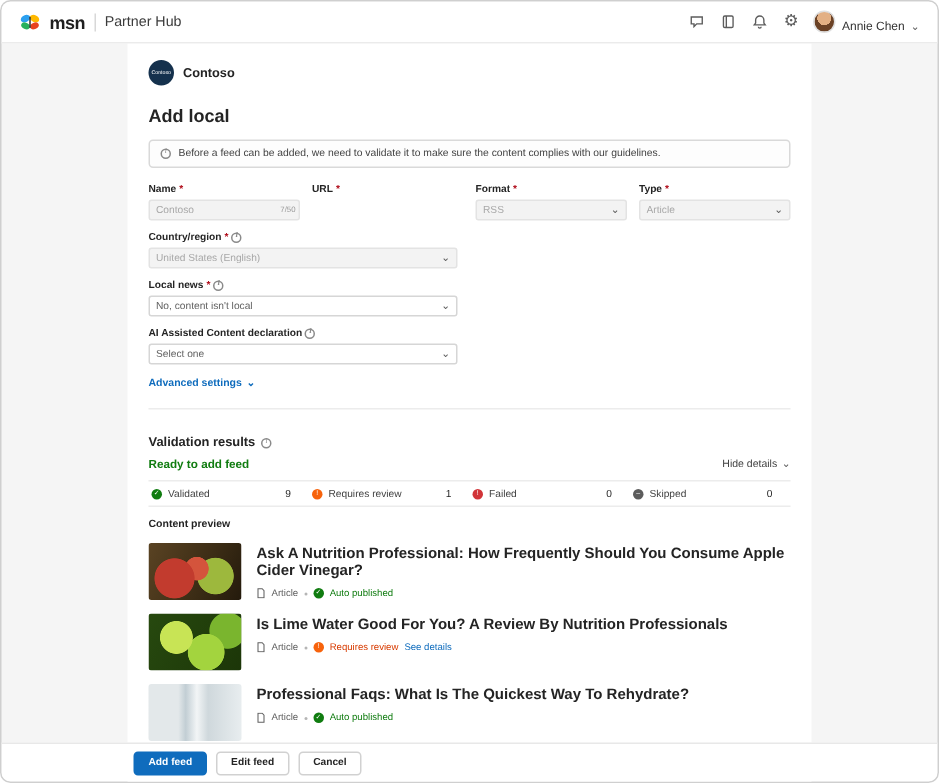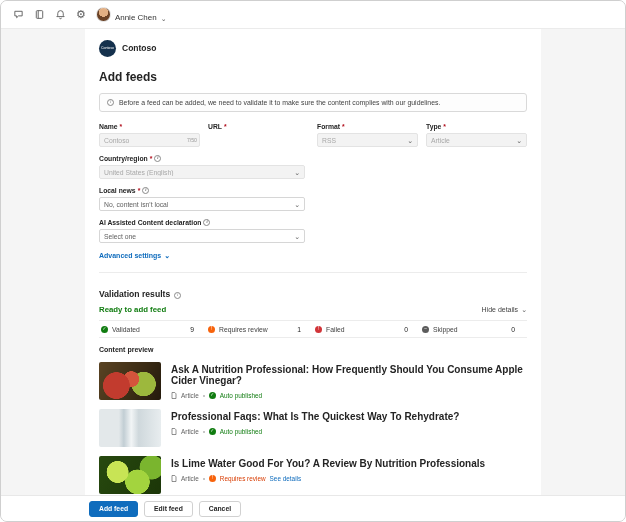--- a/index.html
+++ b/index.html
@@ -100,20 +100,34 @@
   .footer { position:absolute; left:0; right:0; bottom:0; height:26px; background:#fff; border-top:1px solid #e8e8e8; display:flex; align-items:center; gap:6px; padding-left:88px; z-index:3; }
   .btn { font-size:6.8px; font-weight:bold; border-radius:3px; padding:0 9px; height:16px; display:inline-flex; align-items:center; border:1px solid #d1d1d1; background:#fff; color:#242424; cursor:pointer; font-family:"Liberation Sans", sans-serif; }
   .btn-primary { background:#0f6cbd; border-color:#0f6cbd; color:#fff; }
 </style>
 </head>
 <body>
 
 <div class="app">
 
   <header class="topbar">
+    <div class="tb-left">
+      <span class="tb-icon">
+        <svg width="14" height="12" viewBox="0 0 14 12">
+          <ellipse cx="4" cy="3.4" rx="3.3" ry="2.3" fill="#2ba0f0" transform="rotate(-25 4 3.4)"></ellipse>
+          <ellipse cx="10" cy="3.4" rx="3.3" ry="2.3" fill="#ffb900" transform="rotate(25 10 3.4)"></ellipse>
+          <ellipse cx="4" cy="8.2" rx="3" ry="2.1" fill="#27b15e" transform="rotate(25 4 8.2)"></ellipse>
+          <ellipse cx="10" cy="8.2" rx="3" ry="2.1" fill="#e8431f" transform="rotate(-25 10 8.2)"></ellipse>
+          <rect x="6.5" y="2.2" width="1" height="7.6" rx="0.5" fill="#333"></rect>
+        </svg>
+      </span>
+      <span class="brand">msn</span>
+      <span class="brand-sep"></span>
+      <span class="product">Partner Hub</span>
+    </div>
     <div class="tb-right">
       <span class="tb-icon">
         <svg width="11" height="11" viewBox="0 0 12 12" fill="none" stroke="#5c5c5c" stroke-width="1">
             <path d="M2 2.5h8v5H6l-2 2v-2H2z"></path>
           </svg>
       </span>
       <span class="tb-icon">
         <svg width="11" height="11" viewBox="0 0 12 12" fill="none" stroke="#5c5c5c" stroke-width="1">
             <rect x="2.5" y="1.8" width="7" height="8.4" rx="1"></rect>
             <line x1="4.6" y1="1.8" x2="4.6" y2="10.2"></line>
@@ -135,21 +149,21 @@
   </header>
 
   <div class="main">
     <div class="card">
 
       <div class="org-row">
         <span class="org-avatar">Contoso</span>
         <span class="org-name">Contoso</span>
       </div>
 
-      <h1 class="page-title">Add feeds</h1>
+      <h1 class="page-title">Add local</h1>
 
       <div class="banner">
         <span class="iicon"></span>
         <span class="banner-text">Before a feed can be added, we need to validate it to make sure the content complies with our guidelines.</span>
       </div>
 
       <div class="form">
         <div class="row4">
           <div>
             <div class="flabel">
@@ -267,36 +281,20 @@
           <span class="count">0</span>
         </div>
       </div>
 
       <div class="preview-title">Content preview</div>
 
       <div class="pitem">
         <div class="thumb thumb-apples"></div>
         <div class="pbody">
           <div class="ptitle">Ask A Nutrition Professional: How Frequently Should You Consume Apple Cider Vinegar?</div>
-          <div class="pmeta">
-            <svg width="6" height="7" viewBox="0 0 6 7">
-                <path d="M1 0.5 h2.8 L5 1.8 V6.5 H1 Z" fill="none" stroke="#616161" stroke-width="0.7"></path>
-              </svg>
-            <span>Article</span>
-            <span class="meta-sep"></span>
-            <span class="sicon s-green"></span>
-            <span class="status-green">Auto published</span>
-          </div>
-        </div>
-      </div>
-
-      <div class="pitem">
-        <div class="thumb thumb-water"></div>
-        <div class="pbody">
-          <div class="ptitle">Professional Faqs: What Is The Quickest Way To Rehydrate?</div>
           <div class="pmeta">
             <svg width="6" height="7" viewBox="0 0 6 7">
                 <path d="M1 0.5 h2.8 L5 1.8 V6.5 H1 Z" fill="none" stroke="#616161" stroke-width="0.7"></path>
               </svg>
             <span>Article</span>
             <span class="meta-sep"></span>
             <span class="sicon s-green"></span>
             <span class="status-green">Auto published</span>
           </div>
         </div>
@@ -312,20 +310,36 @@
               </svg>
             <span>Article</span>
             <span class="meta-sep"></span>
             <span class="sicon s-orange"></span>
             <span class="status-orange">Requires review</span>
             <span class="see-details">See details</span>
           </div>
         </div>
       </div>
 
+      <div class="pitem">
+        <div class="thumb thumb-water"></div>
+        <div class="pbody">
+          <div class="ptitle">Professional Faqs: What Is The Quickest Way To Rehydrate?</div>
+          <div class="pmeta">
+            <svg width="6" height="7" viewBox="0 0 6 7">
+                <path d="M1 0.5 h2.8 L5 1.8 V6.5 H1 Z" fill="none" stroke="#616161" stroke-width="0.7"></path>
+              </svg>
+            <span>Article</span>
+            <span class="meta-sep"></span>
+            <span class="sicon s-green"></span>
+            <span class="status-green">Auto published</span>
+          </div>
+        </div>
+      </div>
+
     </div>
   </div>
 
   <footer class="footer">
     <button class="btn btn-primary">Add feed</button>
     <button class="btn">Edit feed</button>
     <button class="btn">Cancel</button>
   </footer>
 
 </div>

